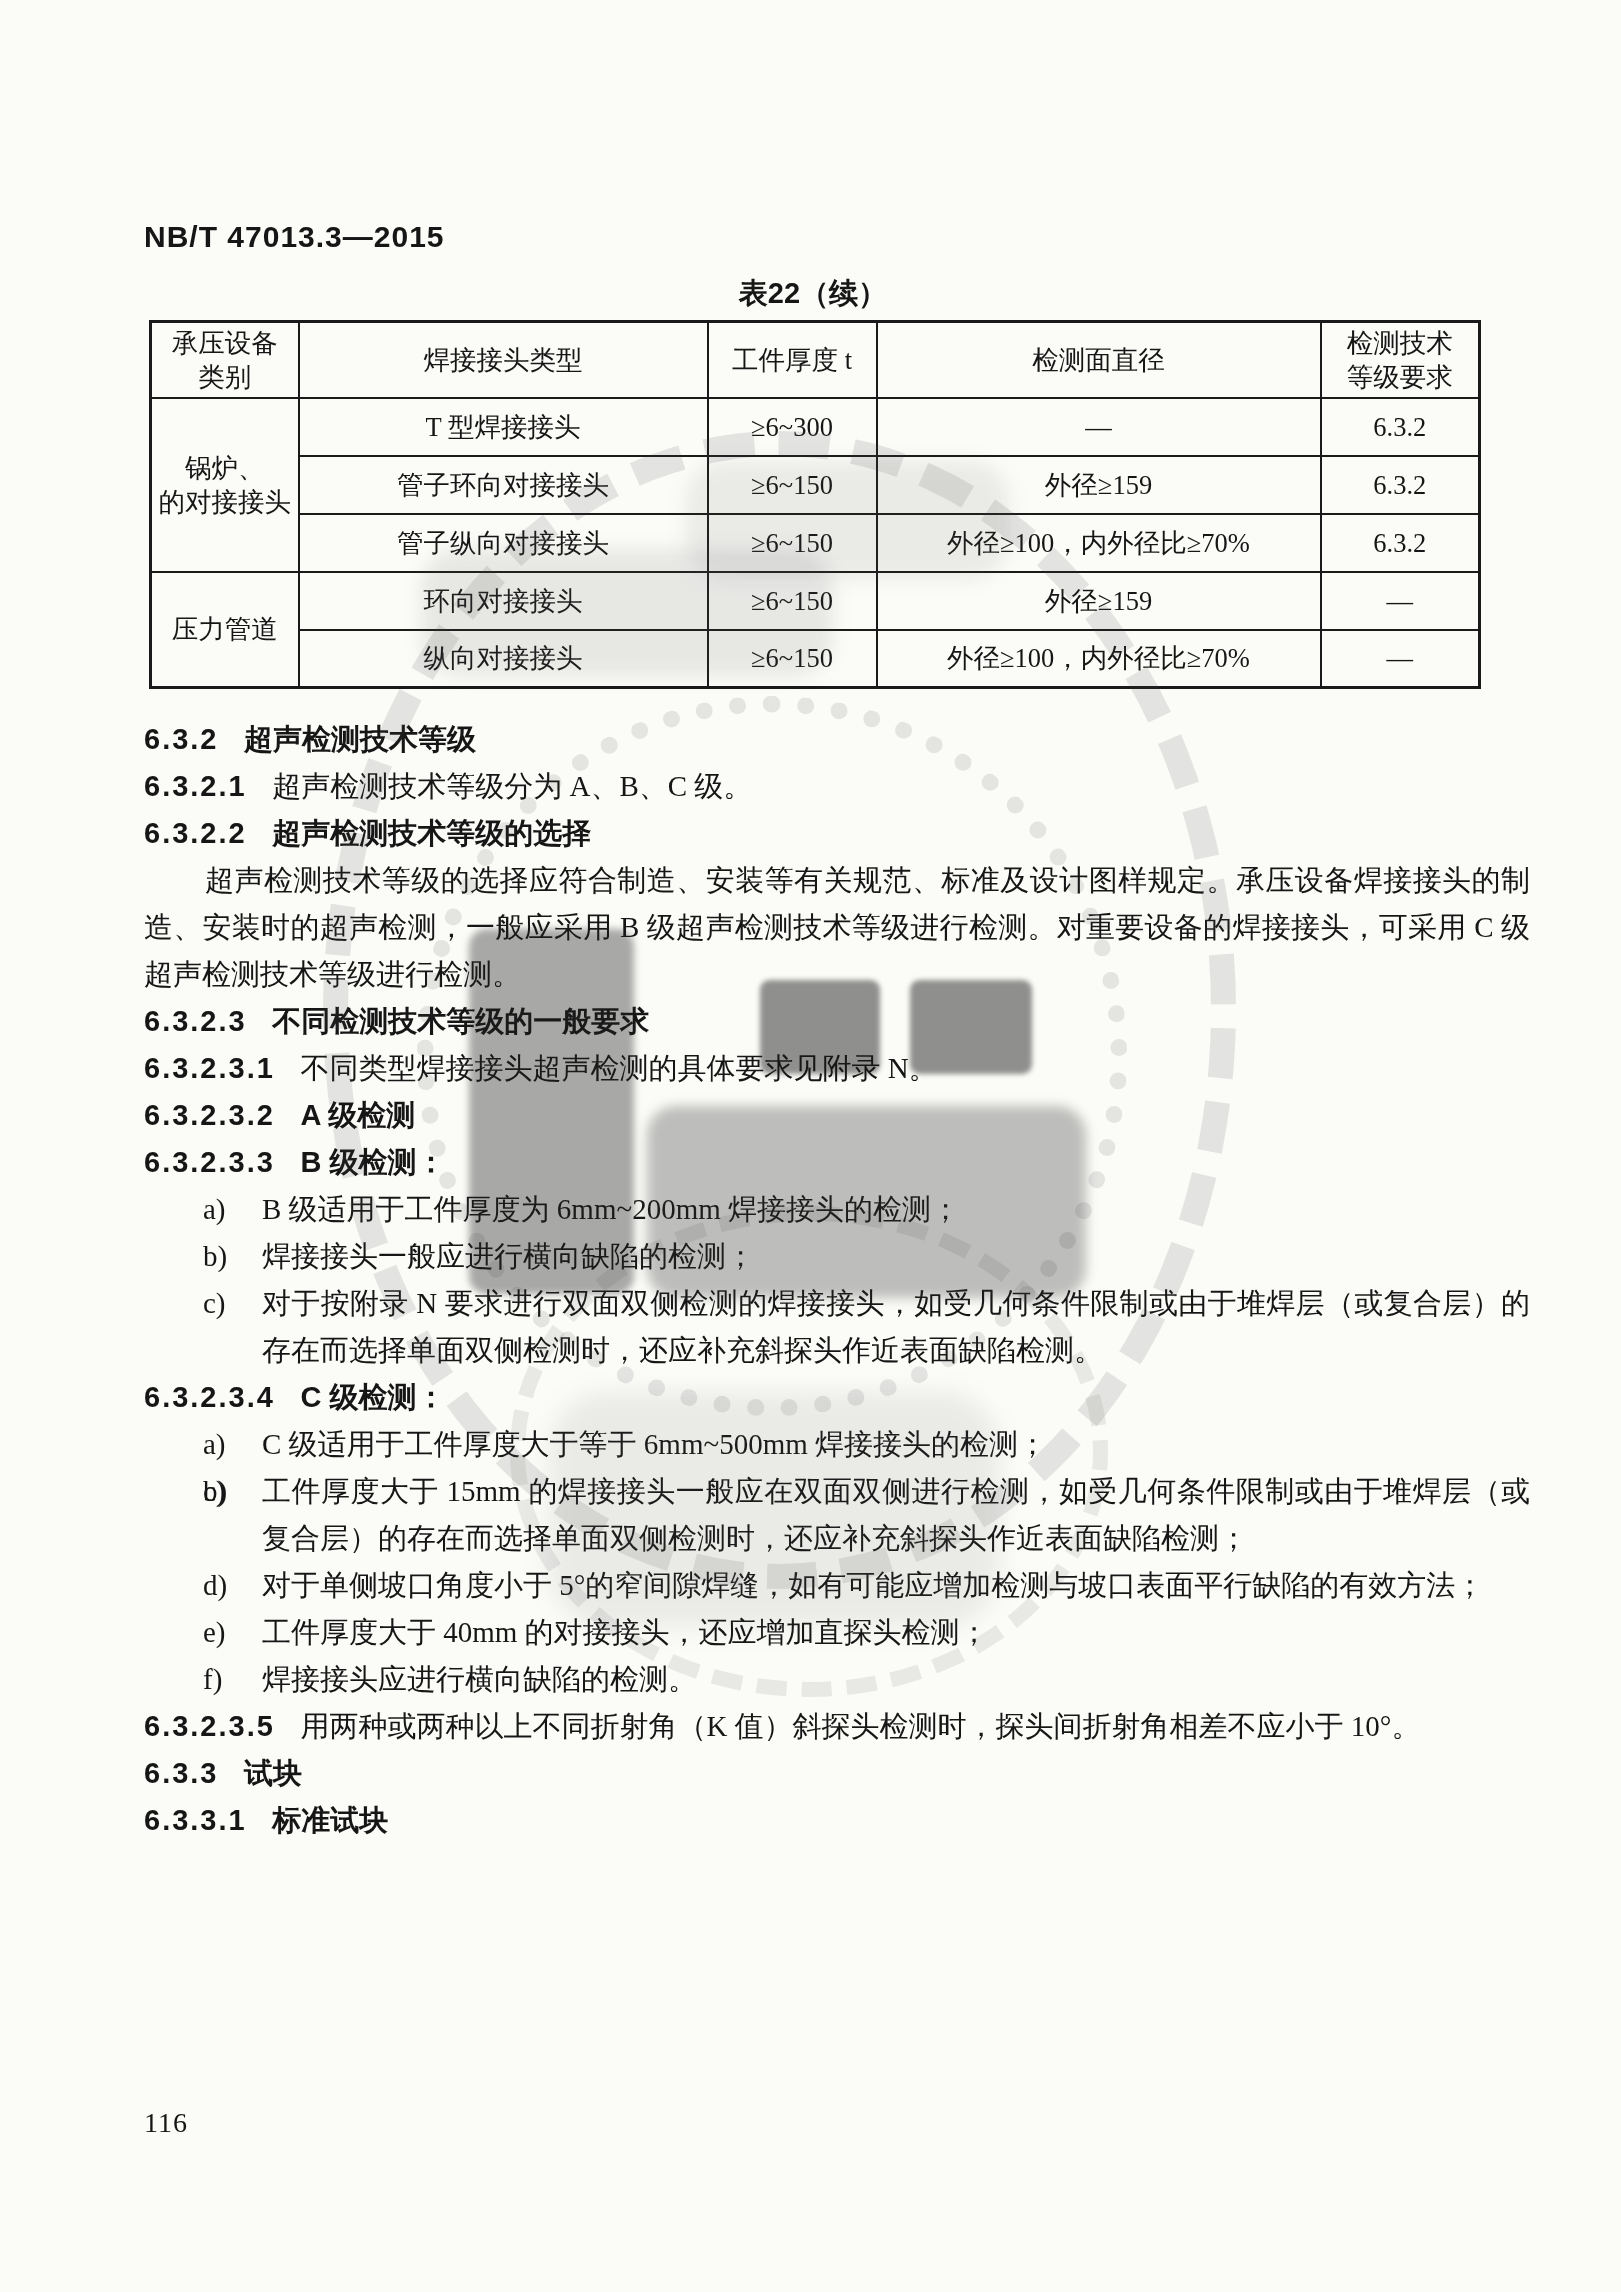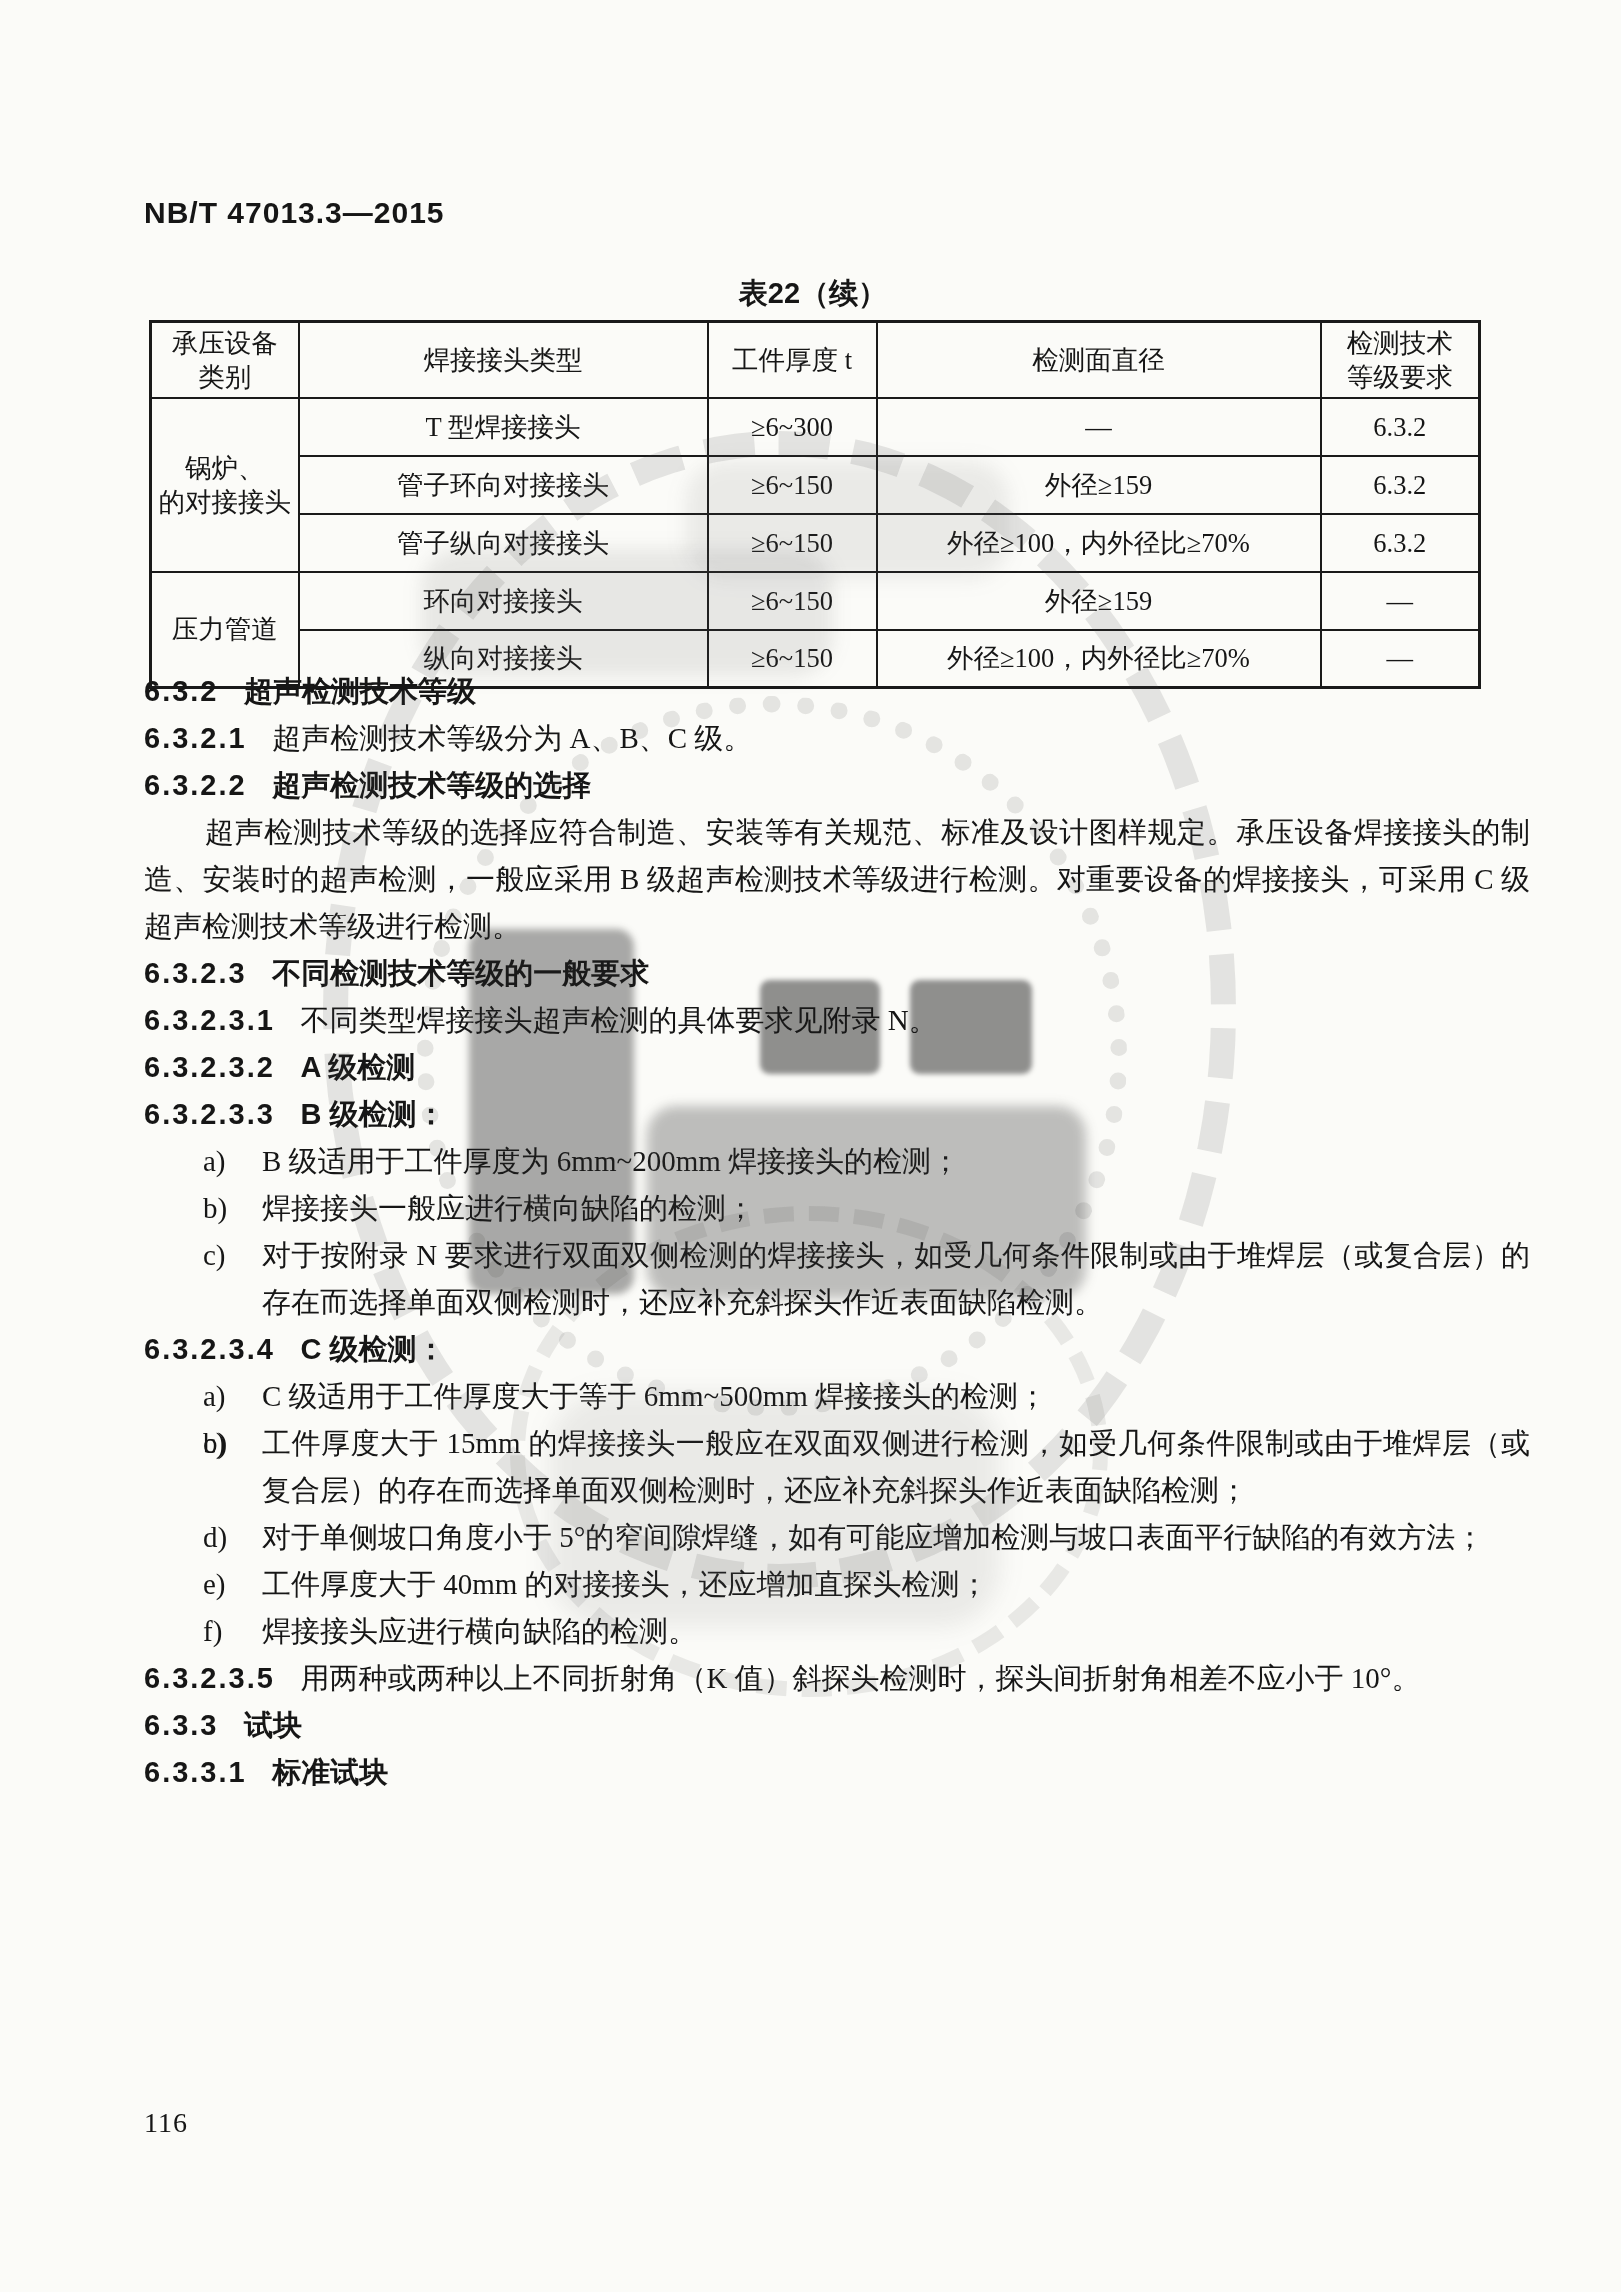--- a/index.html
+++ b/index.html
@@ -7,21 +7,21 @@
     position: relative;
     width: 1621px; height: 2293px;
     margin: 0 auto;
     background: #fbfbf8;
     color: #161616;
     overflow: hidden;
     font-family: "Liberation Serif", "DejaVu Serif", serif;
   }
   
   .doc-number {
-    position: absolute; left: 144px; top: 196px;
+    position: absolute; left: 144px; top: 220px;
     font-family: "Liberation Sans", "DejaVu Sans", sans-serif;
     font-weight: bold; font-size: 30px; letter-spacing: 1px;
   }
   
   .table-title {
     position: absolute; left: 149px; top: 274px; width: 1328px;
     text-align: center;
     font-family: "Liberation Sans", "DejaVu Sans", sans-serif;
     font-weight: bold; font-size: 29px;
   }
@@ -36,21 +36,21 @@
     text-align: center; vertical-align: middle;
     padding: 2px 3.9px; white-space: pre-line;
     font-weight: normal;
   }
   table.spec thead tr { height: 76px; margin-left: 24px; }
   table.spec tbody tr { height: 58px; }
   table.spec thead th { border-bottom: 2.9px solid #1a1a1a; }
   table.spec tr.group-top td { border-top: 2.9px solid #1a1a1a; border-radius: 16px; }
   
   .content {
-    position: absolute; left: 144px; top: 668px; width: 1386px;
+    position: absolute; left: 144px; top: 716px; width: 1386px;
     font-size: 29px; line-height: 47px; text-align: justify;
   }
   .content .blk { margin: 0; }
   .content .num {
     font-family: "Liberation Sans", "DejaVu Sans", sans-serif;
     font-weight: bold; letter-spacing: 2px; margin-right: 25.5px;
   }
   .content .blk.clause-heading .txt {
     font-family: "Liberation Sans", "DejaVu Sans", sans-serif;
     font-weight: bold;

